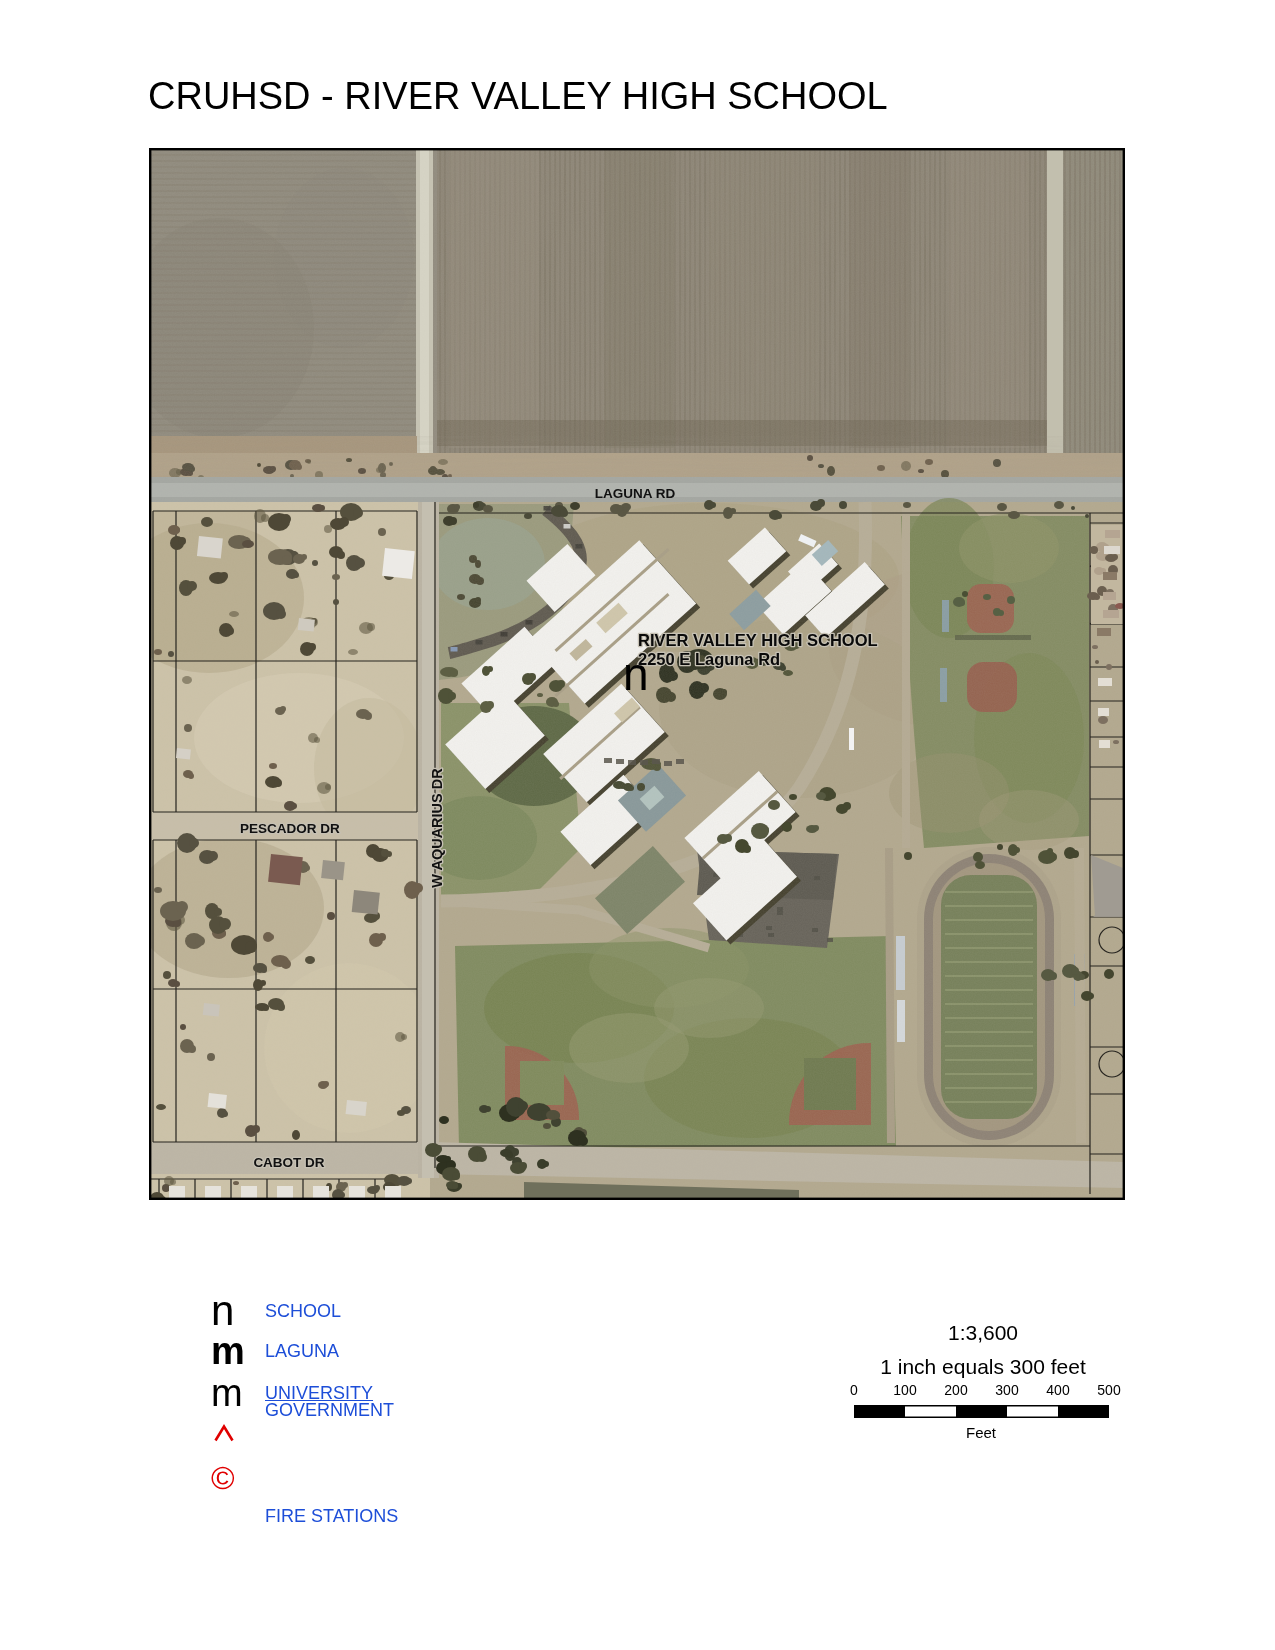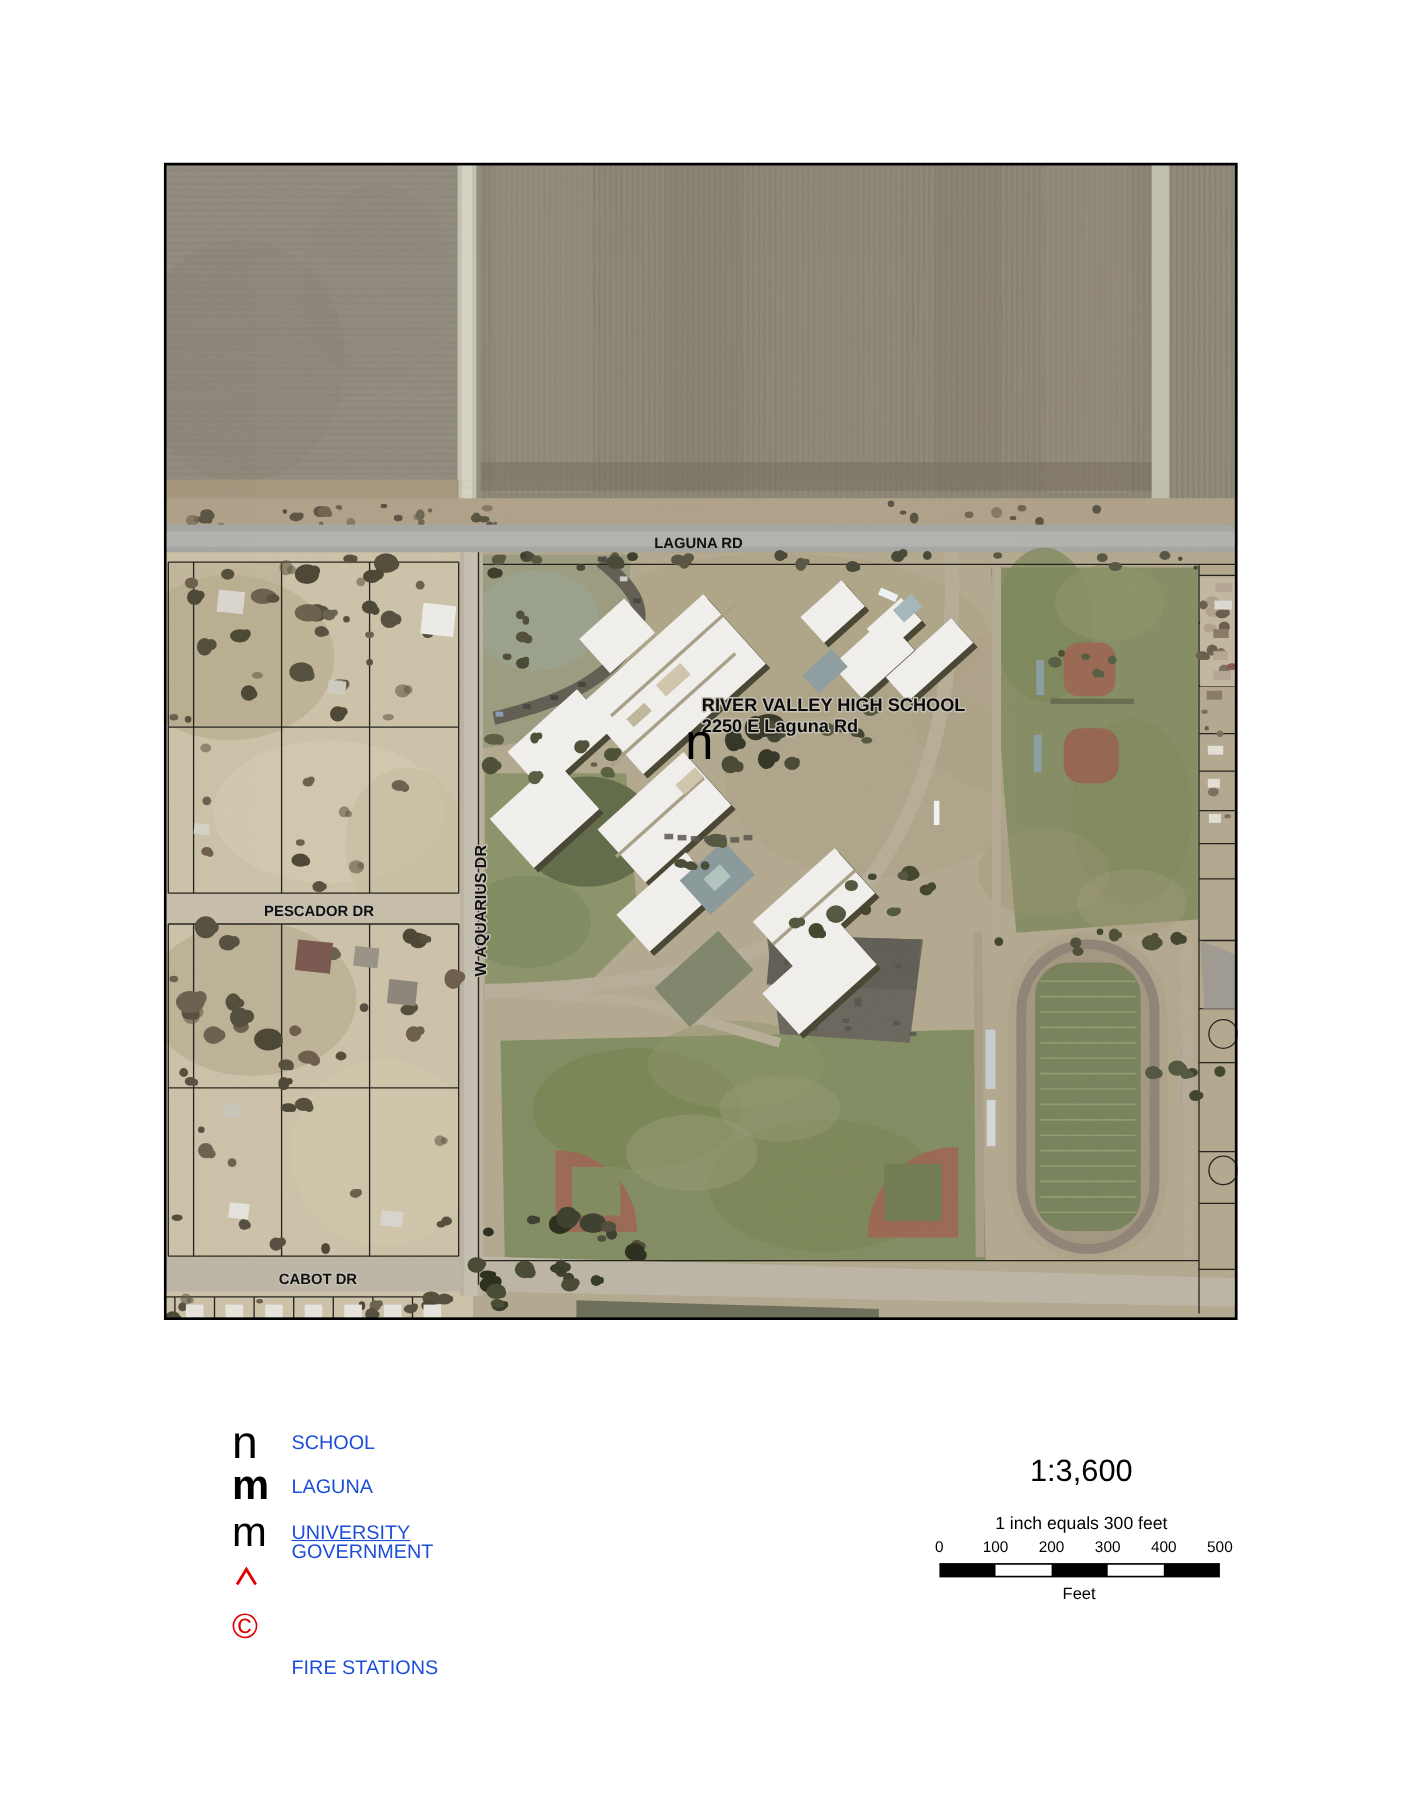--- a/index.html
+++ b/index.html
@@ -5,20 +5,21 @@
 #page{position:relative;width:1275px;height:1650px;background:#fff;overflow:hidden;
   font-family:"Liberation Sans",sans-serif;}
 #title{position:absolute;left:148px;top:75px;font-size:38px;color:#000;letter-spacing:0px;white-space:nowrap;}
 #map{position:absolute;left:149px;top:148px;}
 .leg{position:absolute;left:265px;font-size:18px;color:#1d4ed8;}
 .sym{position:absolute;left:211px;color:#000;}
 #scalewrap{position:absolute;left:823px;top:1321px;width:310px;text-align:center;color:#000;}
 </style></head>
 <body>
 <div id="page">
+<div id="title">CRUHSD - RIVER VALLEY HIGH SCHOOL</div>
 <svg id="map" width="976" height="1052" viewBox="0 0 976 1052" font-family="Liberation Sans,sans-serif">
 <defs>
 <pattern id="vstripe" width="5" height="8" patternUnits="userSpaceOnUse">
   <rect width="5" height="8" fill="none"></rect>
           <rect width="2" height="8" fill="#7a7162" opacity="0.5"></rect>
 </pattern>
 <pattern id="hstripe" width="8" height="6" patternUnits="userSpaceOnUse">
   <rect width="8" height="6" fill="none"></rect>
           <rect width="8" height="2" fill="#857e70" opacity="0.45"></rect>
 </pattern>
@@ -695,22 +696,22 @@
 <div class="leg" style="top:1341px;">LAGUNA</div>
 <div class="sym" style="top:1372px;font-size:38px;">m</div>
 <div class="leg" style="top:1383px;text-decoration:underline;">UNIVERSITY</div>
 <div class="sym" style="top:1424px;left:213px;"><svg width="22" height="18">
         <path d="M2.5,16.5 L11,2.5 L19.5,16.5" fill="none" stroke="#e00000" stroke-width="2.6"></path>
       </svg></div>
 <div class="leg" style="top:1400px;">GOVERNMENT</div>
 <div class="sym" style="top:1460px;font-size:32px;color:#e00000;">©</div>
 <div class="leg" style="top:1506px;">FIRE STATIONS</div>
 <div id="scalewrap">
-  <div style="font-size:28px;padding-left:10px;">1:3,600</div>
-  <div style="font-size:16px;margin-top:24px;padding-left:10px;">1 inch equals 300 feet</div>
+  <div style="font-size:21px;padding-left:10px;">1:3,600</div>
+  <div style="font-size:21px;margin-top:10px;padding-left:10px;">1 inch equals 300 feet</div>
   <svg width="302" height="62" style="margin-top:4px;overflow:visible;">
     <g font-size="14" fill="#000" text-anchor="middle" font-family="Liberation Sans,sans-serif">
       <text x="27" y="12">0</text>
           <text x="78" y="12">100</text>
           <text x="129" y="12">200</text>
       <text x="180" y="12">300</text>
           <text x="231" y="12">400</text>
           <text x="282" y="12">500</text>
     </g>
     <rect x="27" y="22" width="255" height="13" fill="#000"></rect>

